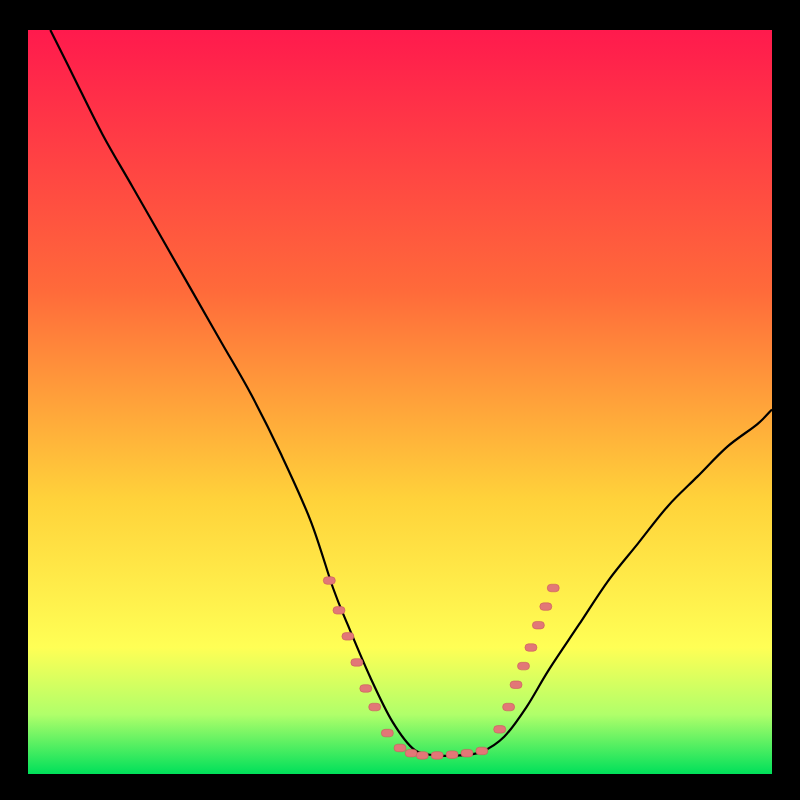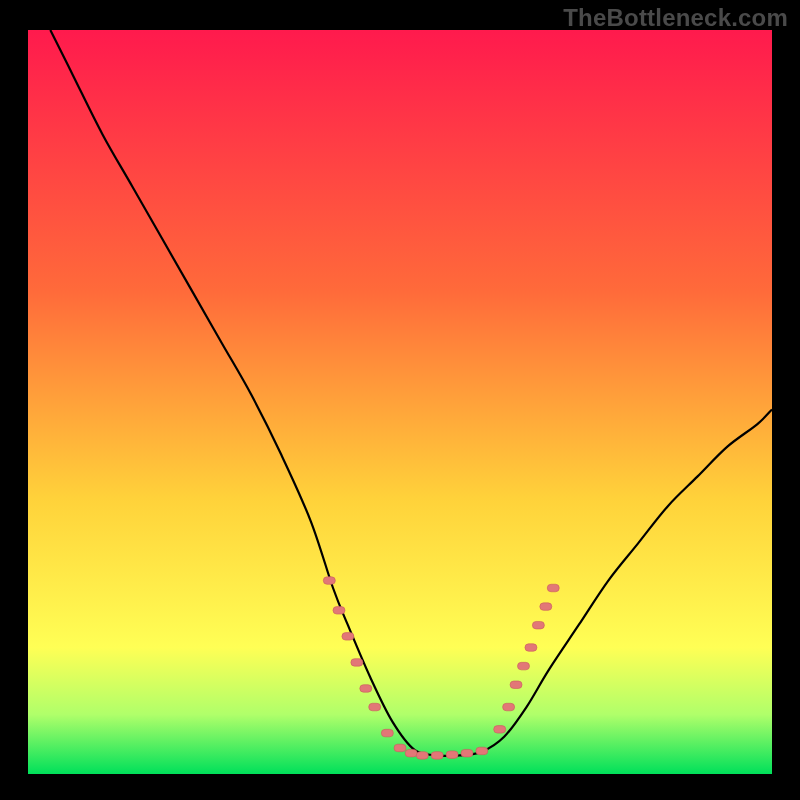--- a/index.html
+++ b/index.html
@@ -33,21 +33,20 @@
     top: 30px;
     width: 744px;
     height: 744px;
   }
   svg { display: block; }
 </style>
 </head>
 <body>
 
 <div class="outer">
-  <div class="watermark">TheBottleneck.com</div>
 
   <div class="plot">
     <svg id="chart-svg" width="744" height="744" viewBox="0 0 744 744">
       <defs>
         <linearGradient id="bgGrad" x1="0" y1="0" x2="0" y2="1">
             <stop offset="0%" stop-color="#ff1a4d"></stop>
             <stop offset="35%" stop-color="#ff6a3a"></stop>
             <stop offset="63%" stop-color="#ffd23a"></stop>
             <stop offset="83%" stop-color="#ffff55"></stop>
             <stop offset="92%" stop-color="#b0ff6a"></stop>

